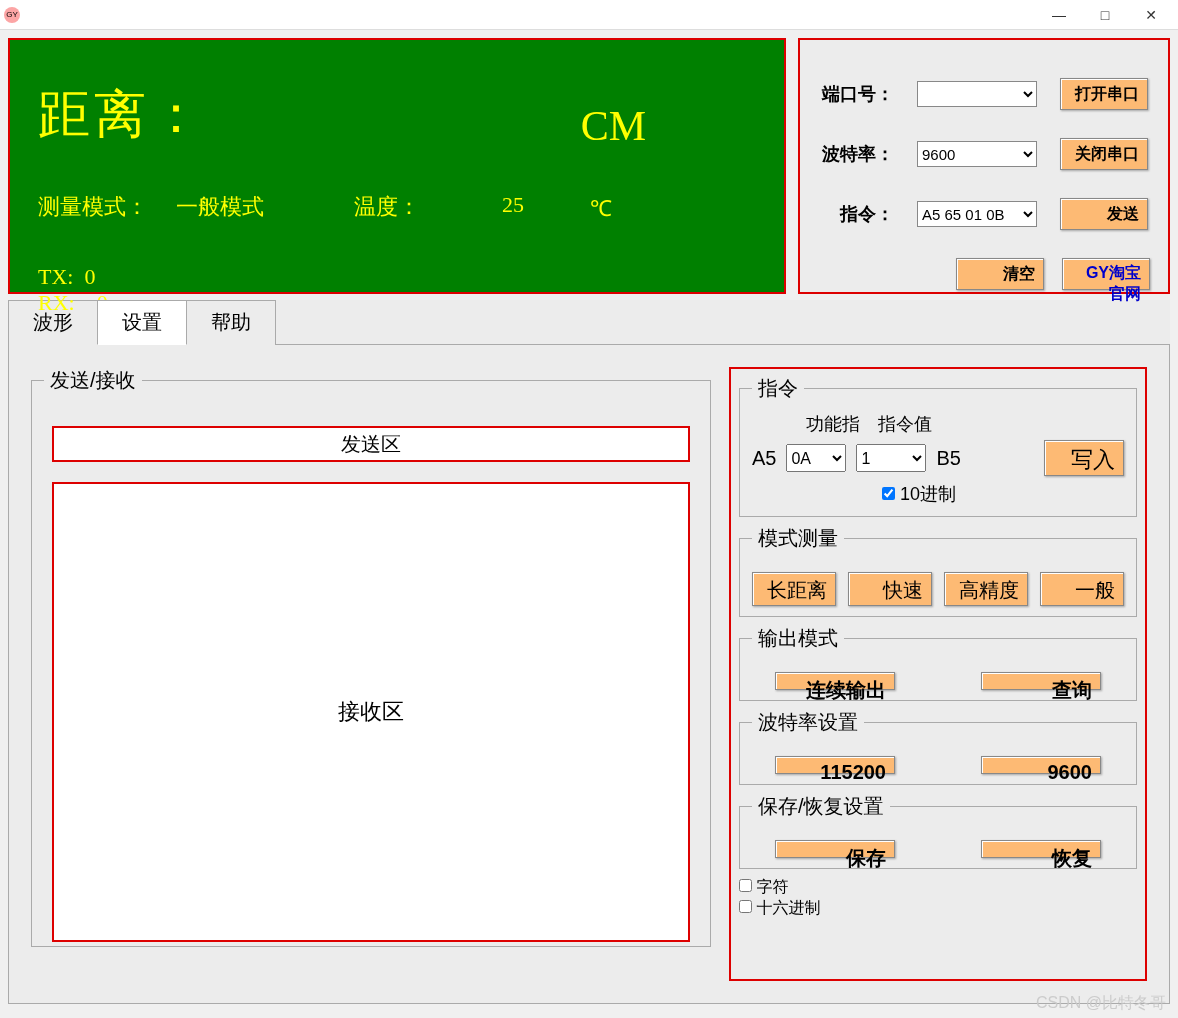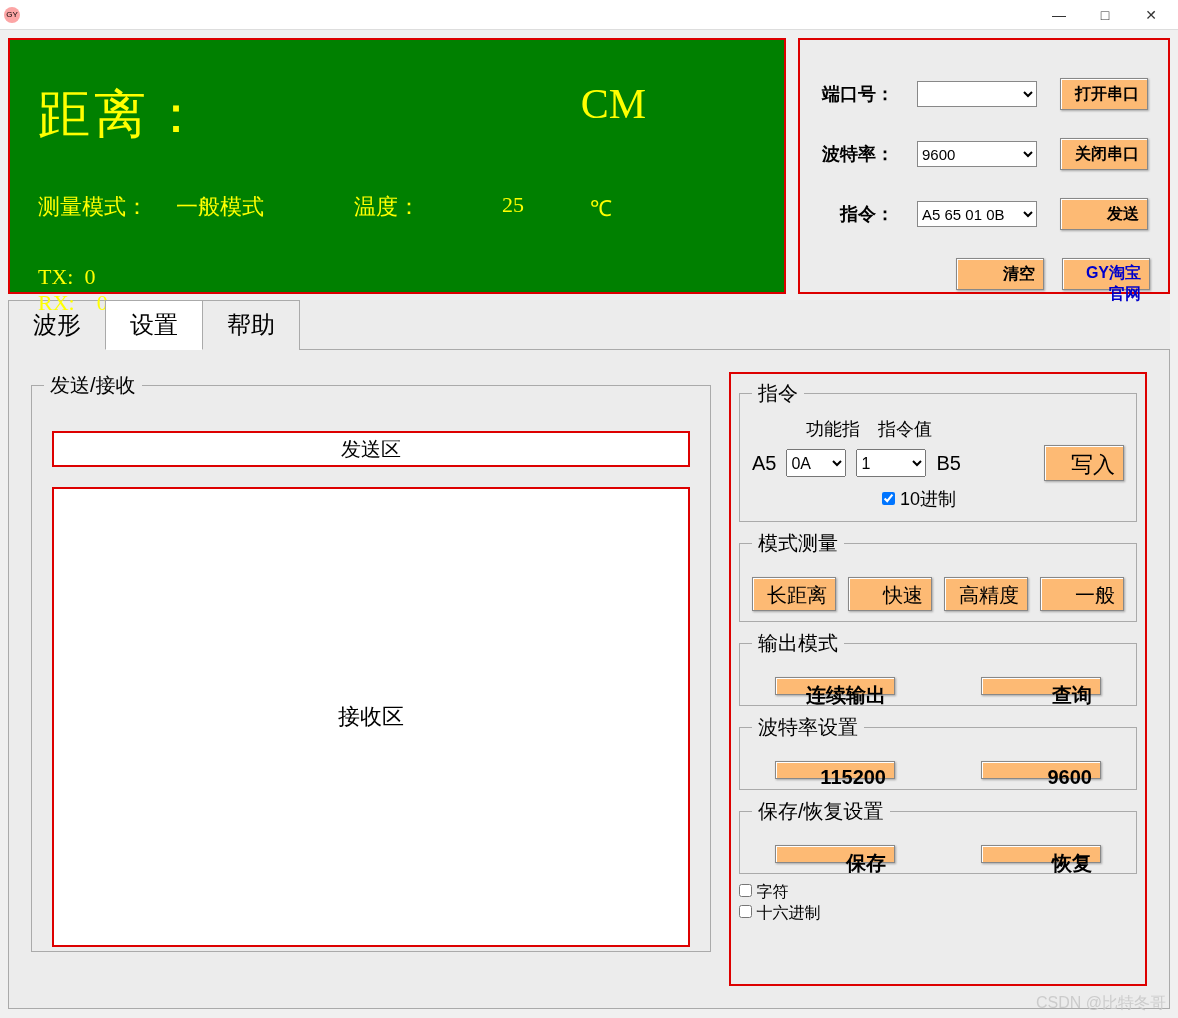--- a/index.html
+++ b/index.html
@@ -35,21 +35,21 @@
 
     .display-panel {
       width: 778px; height: 256px;
       background: #008000;
       border: 2px solid #d00;
       color: #ffff00;
       padding: 12px 28px;
       font-family: "SimSun", serif;
       position: relative;
     }
-    .dist-line { display: flex; align-items: flex-start; margin-top: 28px; }
+    .dist-line { display: flex; align-items: flex-end; margin-top: 28px; }
     .dist-label { font-size: 52px; letter-spacing: 4px; }
     .dist-unit { font-size: 42px; margin-left: auto; margin-right: 110px; font-family: "Times New Roman", serif; }
     .mode-line { display: flex; font-size: 22px; margin-top: 42px; gap: 8px; }
     .mode-line span { display: inline-block; }
     .mode-lbl { width: 130px; }
     .mode-val { width: 170px; }
     .temp-lbl { width: 140px; }
     .temp-val { width: 80px; }
     .txrx-line { display: flex; font-size: 22px; margin-top: 42px; gap: 0; flex-direction: column; }
     .txrx-line .tx { width: 170px; }
@@ -78,21 +78,21 @@
       cursor: pointer;
       text-align: right;
     }
     .conn-btn { width: 88px; height: 32px; font-weight: bold; }
     .conn-bottom { display: flex; justify-content: flex-end; gap: 18px; }
     .link-btn { color: #0000cc; font-weight: bold; }
 
     .tabs { display: flex; margin-top: 6px; background: #ececec; }
     .tab {
       padding: 8px 24px;
-      font-size: 24px;
+      font-size: 20px;
       border: 1px solid #aaa;
       background: #ececec;
       border-bottom: none;
       margin-right: -1px;
     }
     .tab.active { background: #fff; border-bottom: 1px solid #fff; position: relative; z-index: 2; }
 
     .tab-body {
       border: 1px solid #aaa;
       background: #ececec;

